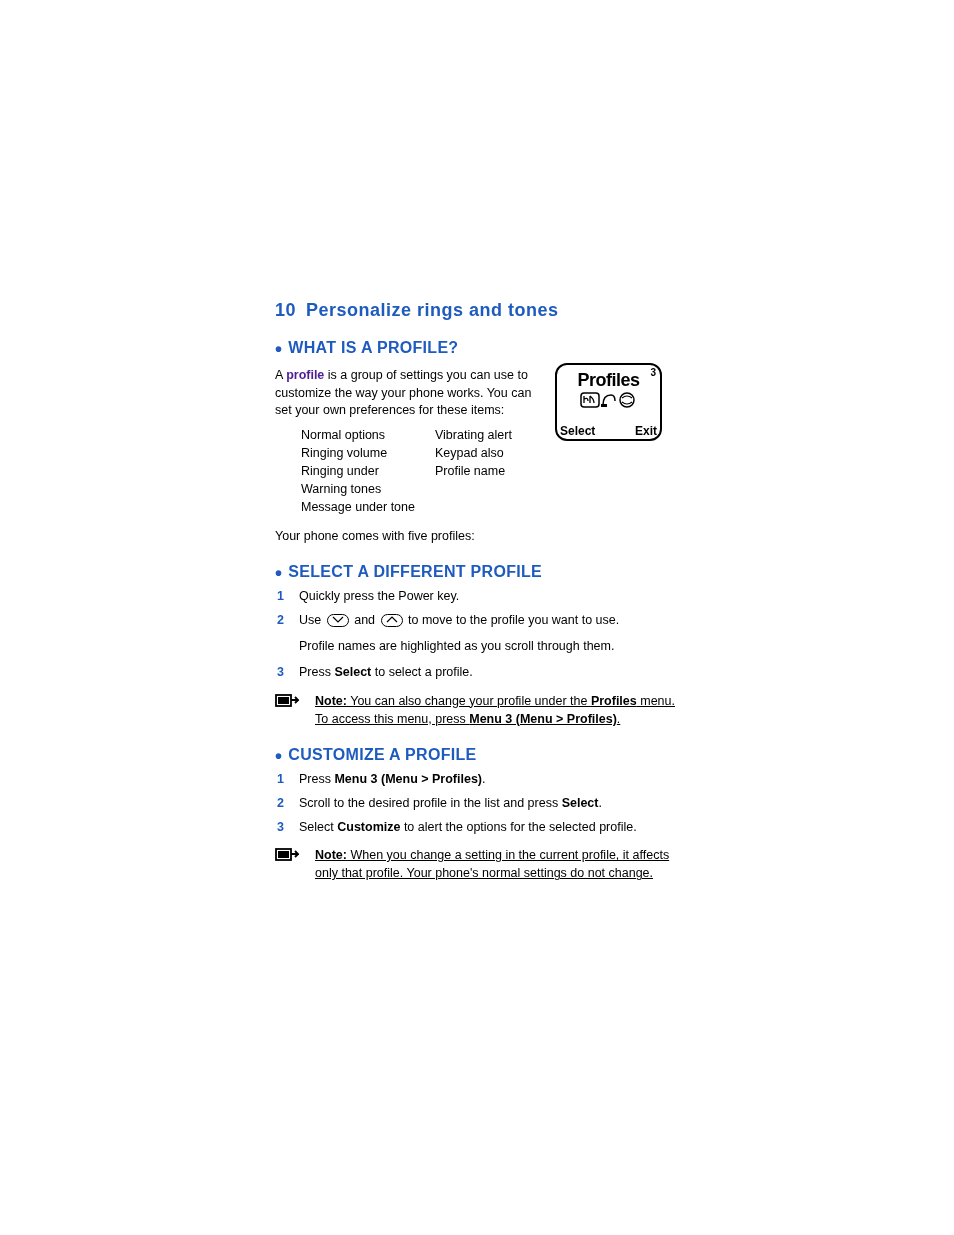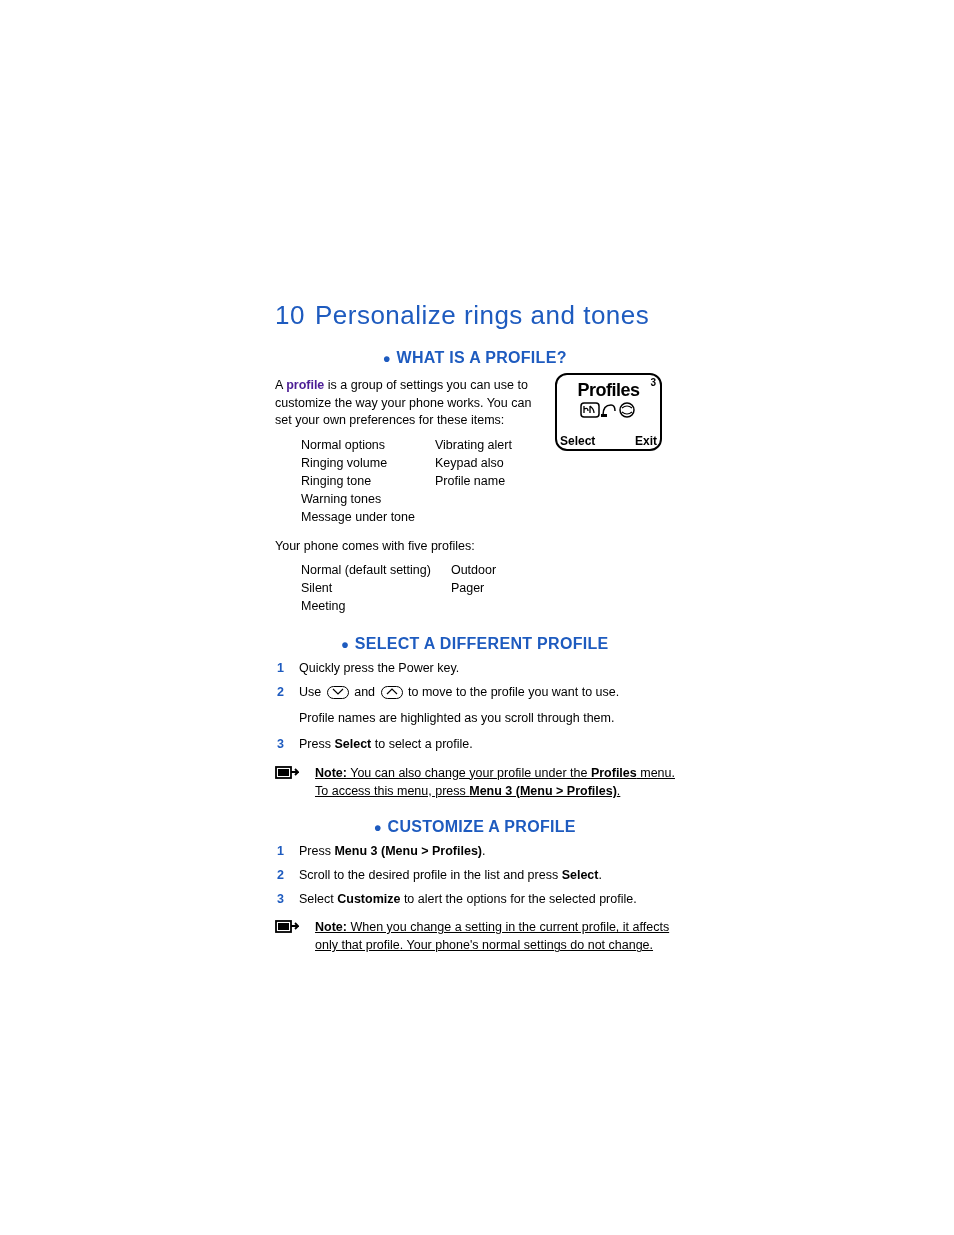--- a/index.html
+++ b/index.html
@@ -13,35 +13,34 @@
     position: relative;
   }
   .page {
     position: absolute;
     left: 275px;
     top: 300px;
     width: 400px;
   }
   .chapter-title {
     color: #1e5bbf;
-    font-size: 26px;
-    font-weight: normal;
+    font-size: 18px;
+    font-weight: bold;
     letter-spacing: 0.5px;
   }
   .chapter-number {
     margin-right: 10px;
   }
   .section-heading {
     color: #1e5bbf;
     font-size: 16px;
     font-weight: bold;
     margin-top: 18px;
     margin-bottom: 6px;
     letter-spacing: 0.3px;
-    text-align: center;
   }
   .bullet {
     color: #1e5bbf;
     font-size: 20px;
     margin-right: 6px;
     vertical-align: middle;
     line-height: 0;
   }
   .body-text {
     font-size: 12.5px;
@@ -193,21 +192,21 @@
         <tbody>
             <tr>
               <td>Normal options</td>
               <td>Vibrating alert</td>
             </tr>
         <tr>
               <td>Ringing volume</td>
               <td>Keypad also</td>
             </tr>
         <tr>
-              <td>Ringing tone</td>
+              <td>Ringing under</td>
               <td>Profile name</td>
             </tr>
         <tr>
               <td>Warning tones</td>
               <td></td>
             </tr>
         <tr>
               <td>Message under tone</td>
               <td></td>
             </tr>
@@ -230,36 +229,20 @@
         </div>
         <div class="screen-softkeys">
           <span>Select</span>
           <span>Exit</span>
         </div>
       </div>
     </div>
   </div>
 
   <div class="body-text">Your phone comes with five profiles:</div>
-  <table class="settings-table">
-    <tbody>
-        <tr>
-          <td>Normal (default setting)</td>
-          <td>Outdoor</td>
-        </tr>
-    <tr>
-          <td>Silent</td>
-          <td>Pager</td>
-        </tr>
-    <tr>
-          <td>Meeting</td>
-          <td></td>
-        </tr>
-  </tbody>
-    </table>
 
   <div class="section-heading">
     <span class="bullet">•</span><span>SELECT A DIFFERENT PROFILE</span>
   </div>
 
   <div class="step">
     <div class="step-num">1</div>
     <div class="step-body">Quickly press the Power key.</div>
   </div>
 

